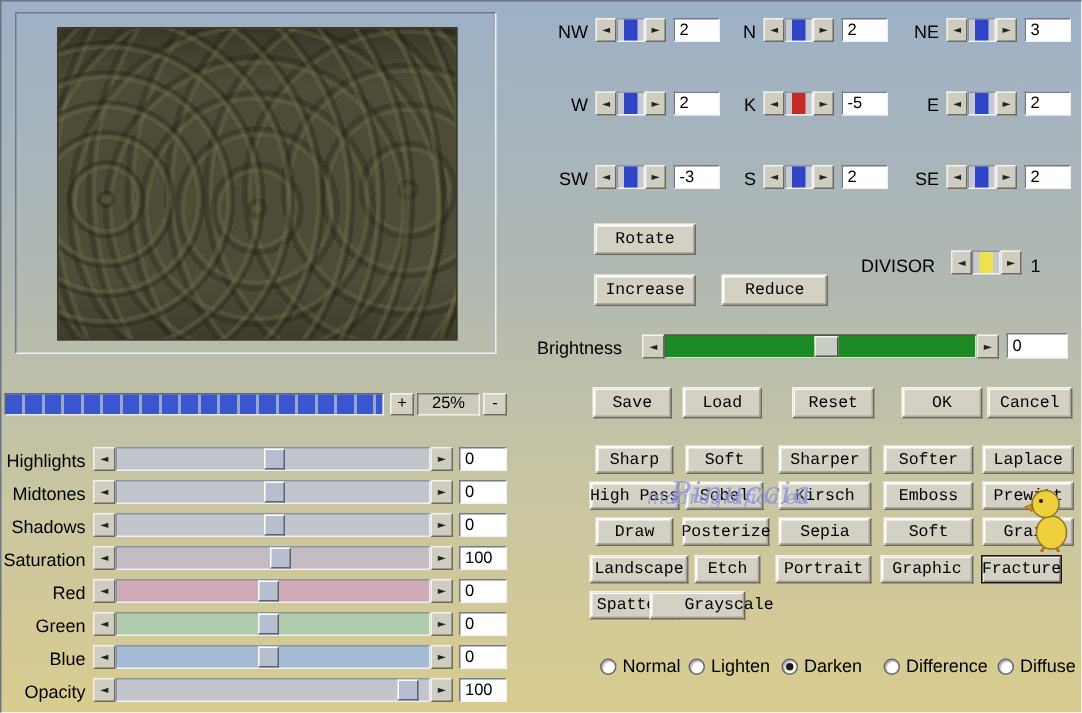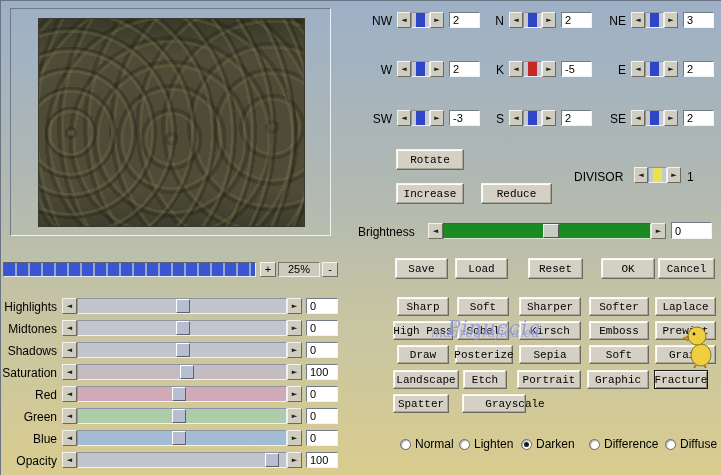--- a/index.html
+++ b/index.html
@@ -328,21 +328,21 @@
   <div class="btn pbtn" style="left:589px;top:345px;width:60px;">Soft</div>
   <div class="btn pbtn" style="left:655px;top:345px;width:61px;">Grain</div>
 
   <div class="btn pbtn" style="left:393px;top:370px;width:66px;">Landscape</div>
   <div class="btn pbtn" style="left:463px;top:370px;width:44px;">Etch</div>
   <div class="btn pbtn" style="left:517px;top:370px;width:64px;">Portrait</div>
   <div class="btn pbtn" style="left:587px;top:370px;width:62px;">Graphic</div>
   <div class="btn pbtn btn-default" style="left:654px;top:370px;width:54px;">Fracture</div>
 
   <div class="btn pbtn" style="left:393px;top:394px;width:56px;">Spatter</div>
-  <div class="btn pbtn" style="left:462px;top:394px;width:64px;padding-left:44px;">Grayscale</div>
+  <div class="btn pbtn" style="left:433px;top:394px;width:64px;padding-left:44px;">Grayscale</div>
 
 
   <div class="radio" style="left:400px;">
     <span class="rdot"></span>
     <span>Normal</span>
   </div>
   <div class="radio" style="left:459px;">
     <span class="rdot"></span>
     <span>Lighten</span>
   </div>

